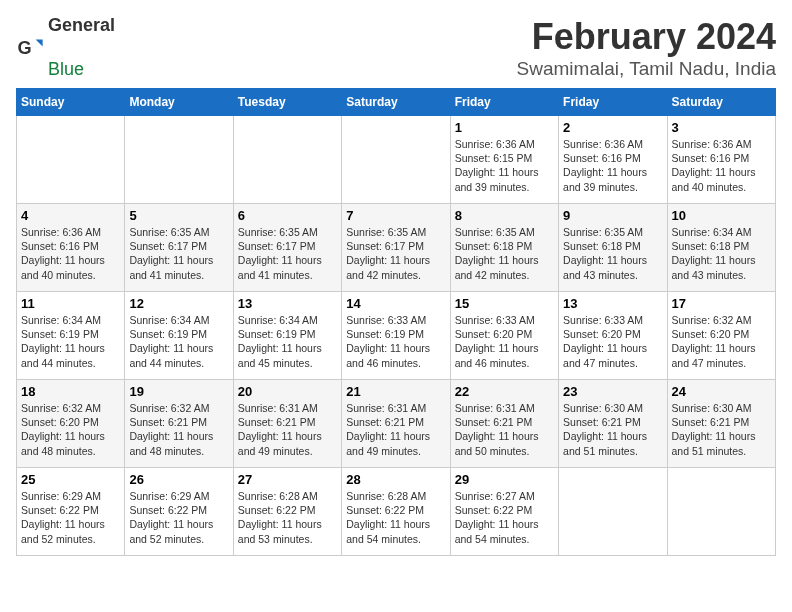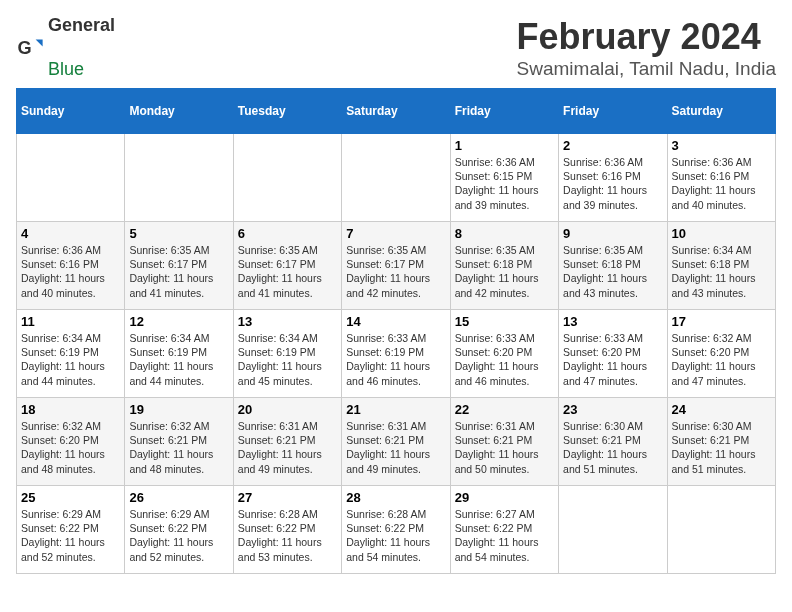--- a/index.html
+++ b/index.html
@@ -35,40 +35,40 @@
     .logo-blue {
       font-size: 18px;
       font-weight: normal;
       color: #15803d;
     }
     .logo-icon {
       width: 28px;
       height: 28px;
     }
     .title-area {
-      text-align: left;
+      text-align: right;
     }
     .main-title {
       font-size: 36px;
       font-weight: bold;
       color: #333;
     }
     .subtitle {
       font-size: 19px;
       color: #555;
     }
     .calendar {
       width: 100%;
       border-collapse: collapse;
       font-size: 11px;
     }
     .calendar thead tr th {
       background-color: #1a6fc4;
       color: #fff;
-      padding: 15px 4px;
+      padding: 6px 4px;
       text-align: left;
       font-size: 12px;
       font-weight: bold;
       border: 1px solid #1a6fc4;
     }
     .calendar tbody tr td {
       border: 1px solid #ccc;
       vertical-align: top;
       padding: 4px 4px;
       width: calc(100% / 7);

